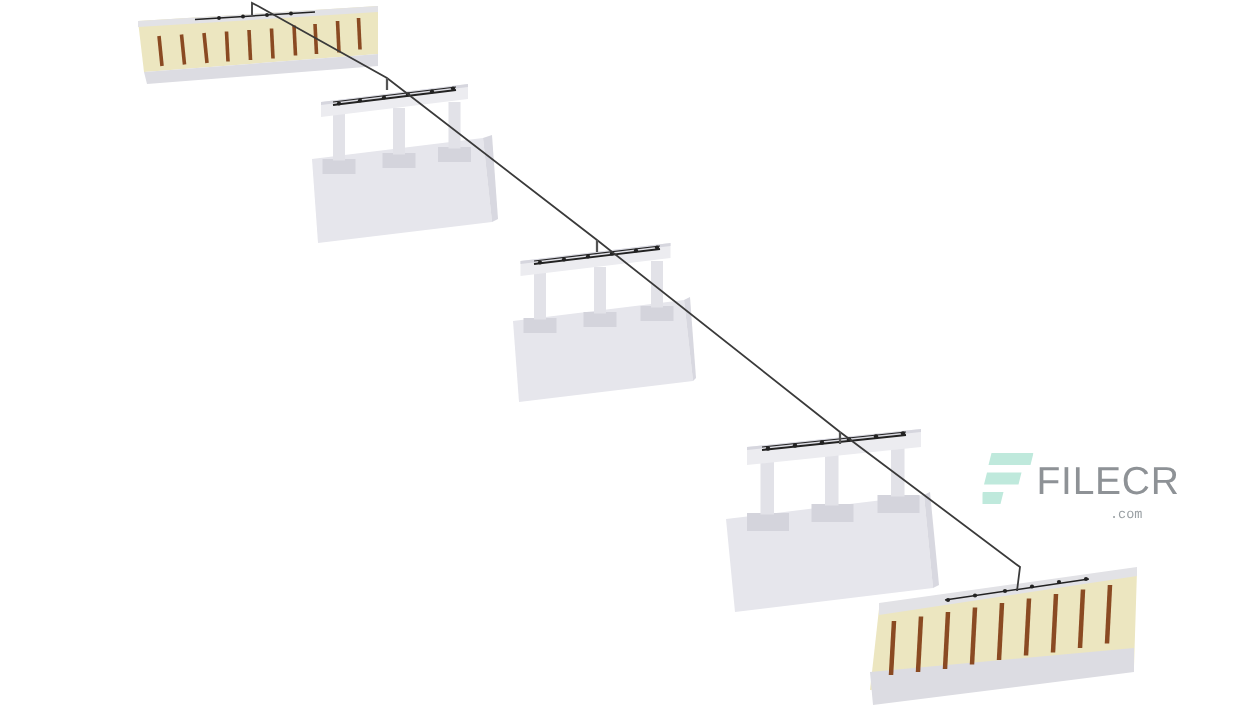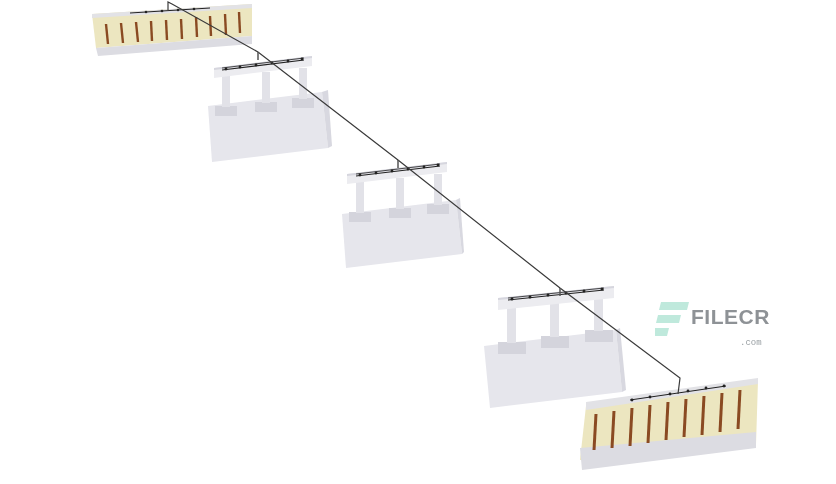--- a/index.html
+++ b/index.html
@@ -10,21 +10,21 @@
       position: relative;
     }
     #scene { position: absolute; left: 0; top: 0; width: 836px; height: 484px; }
     .watermark {
       position: absolute; left: 655px; top: 300px;
       width: 110px; height: 40px;
     }
     .wm-text {
       position: absolute; left: 36px; top: 5px;
       font-family: "Liberation Sans", sans-serif;
-      font-weight: bold; font-size: 21px; letter-spacing: 0.5px;
+      font-weight: normal; font-size: 26px; letter-spacing: 0.5px;
       color: #8e9296;
     }
     .wm-com {
       position: absolute; left: 85px; top: 38px;
       font-size: 9px; color: #9aa0a4; font-family: Liberation Mono, monospace;
     }
   </style>
 </head>
 <body>
 

